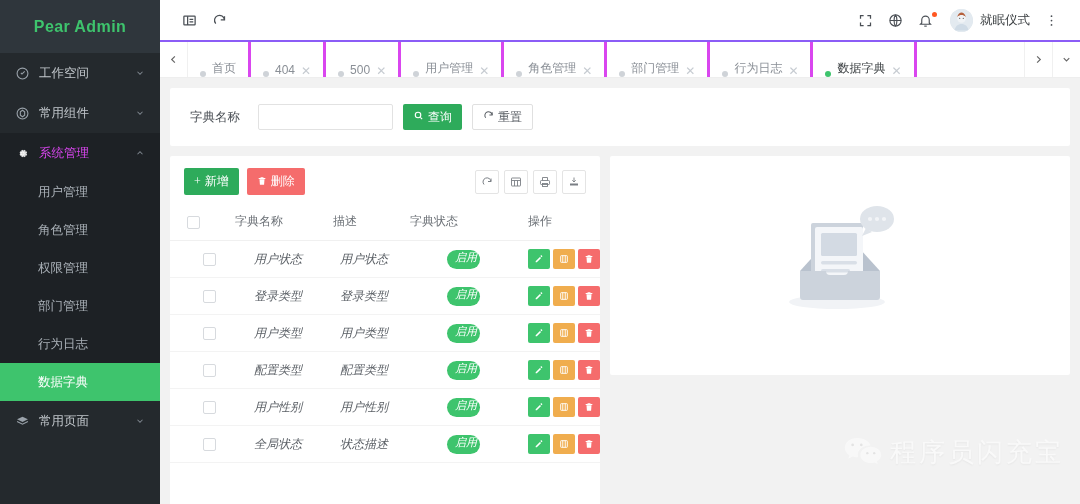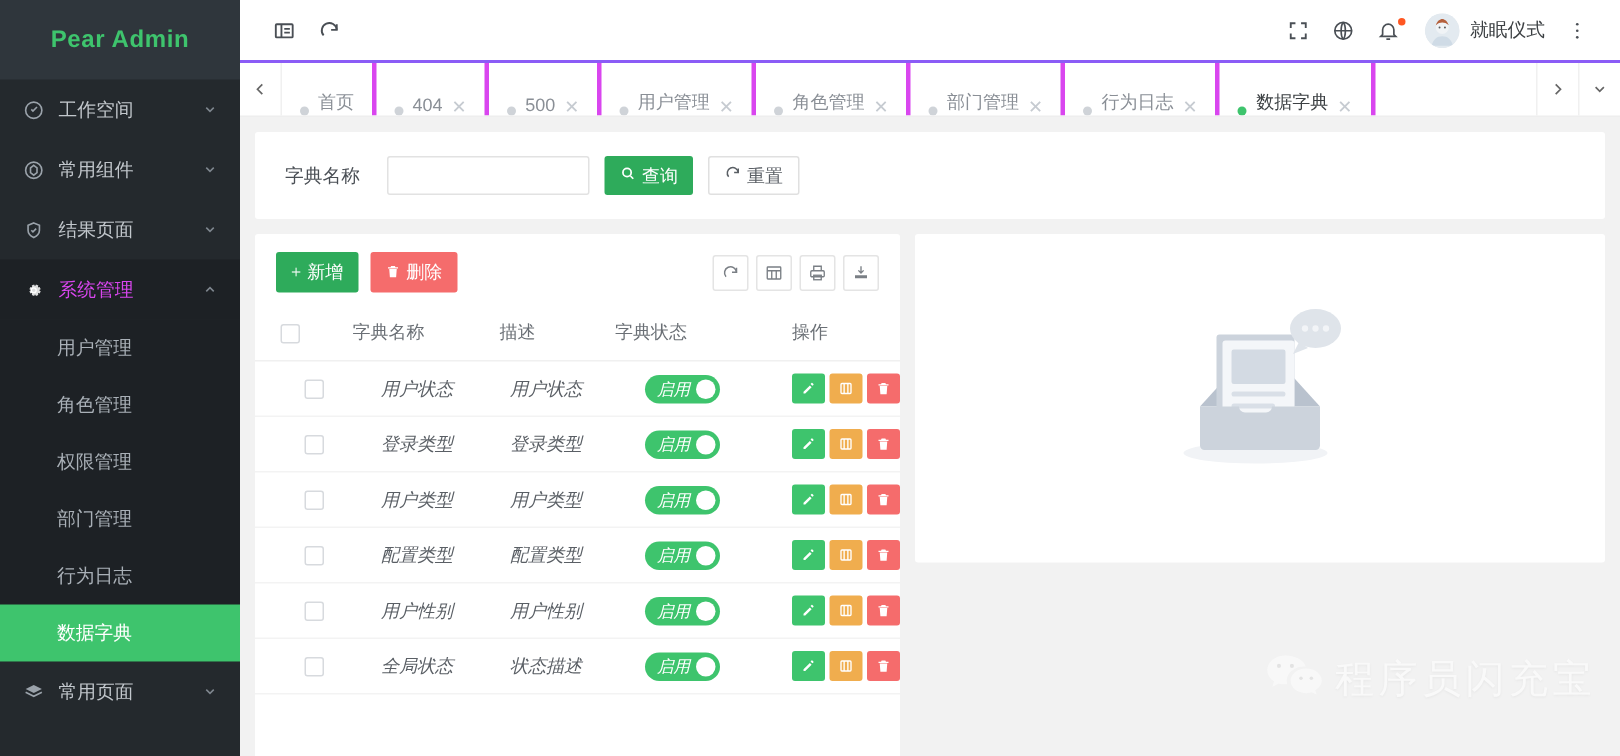--- a/index.html
+++ b/index.html
@@ -160,21 +160,21 @@
   .c-desc  { width: 86px; }
   .c-state { width: 92px; }
   .c-ops   { }
   .cbox {
     width: 13px; height: 13px; border: 1px solid #d7dade; border-radius: 2px;
     background: #fff; display: inline-block; vertical-align: middle; cursor: pointer;
   }
   .switch {
     display: inline-flex; align-items: center; gap: 4px;
     background: #3ec46d; border-radius: 10px; height: 19px;
-    padding: 0 3px 0 8px; color: #fff; font-size: 11px; cursor: pointer;
+    padding: 0 3px 0 8px; color: #fff; font-size: 11px; cursor: pointer; flex-direction: column;
   }
   .switch .knob { width: 13px; height: 13px; border-radius: 50%; background: #fff; }
   .ops { display: inline-flex; gap: 3px; }
   .op {
     width: 22px; height: 20px; border-radius: 2px; cursor: pointer;
     display: inline-flex; align-items: center; justify-content: center; color: #fff;
   }
   .op svg { width: 10px; height: 10px; }
   .op-edit { background: #3ec46d; }
   .op-warn { background: #f0ad4e; }
@@ -231,34 +231,20 @@
             </svg>
         </span>
         <span class="lbl">常用组件</span>
         <span class="arrow">
           <svg viewBox="0 0 24 24" fill="none" stroke="currentColor" stroke-width="2.5">
               <path d="M6 9l6 6 6-6"></path>
             </svg>
         </span>
       </div>
 
-      <div class="nav-item">
-        <span class="ico">
-          <svg viewBox="0 0 24 24" fill="none" stroke="currentColor" stroke-width="2">
-              <path d="M12 3l7 3v6c0 4-3 7-7 9-4-2-7-5-7-9V6z"></path>
-              <path d="M9 12l2 2 4-4"></path>
-            </svg>
-        </span>
-        <span class="lbl">结果页面</span>
-        <span class="arrow">
-          <svg viewBox="0 0 24 24" fill="none" stroke="currentColor" stroke-width="2.5">
-              <path d="M6 9l6 6 6-6"></path>
-            </svg>
-        </span>
-      </div>
 
 
       <div class="nav-item open">
         <span class="ico">
           <svg viewBox="0 0 24 24" fill="currentColor">
               <path d="M12 8.2a3.8 3.8 0 100 7.6 3.8 3.8 0 000-7.6zm0 6a2.2 2.2 0 110-4.4 2.2 2.2 0 010 4.4z"></path>
               <path d="M20.6 13.1l-1.5-.6a7.4 7.4 0 000-1l1.5-.6-1.3-3-1.5.6a7.2 7.2 0 00-.7-.7l.6-1.5-3-1.3-.6 1.5a7.4 7.4 0 00-1 0l-.6-1.5-3 1.3.6 1.5c-.3.2-.5.4-.7.7l-1.5-.6-1.3 3 1.5.6a7.4 7.4 0 000 1l-1.5.6 1.3 3 1.5-.6c.2.3.4.5.7.7l-.6 1.5 3 1.3.6-1.5a7.4 7.4 0 001 0l.6 1.5 3-1.3-.6-1.5c.3-.2.5-.4.7-.7l1.5.6z" opacity=".85"></path>
             </svg>
         </span>
         <span class="lbl">系统管理</span>

